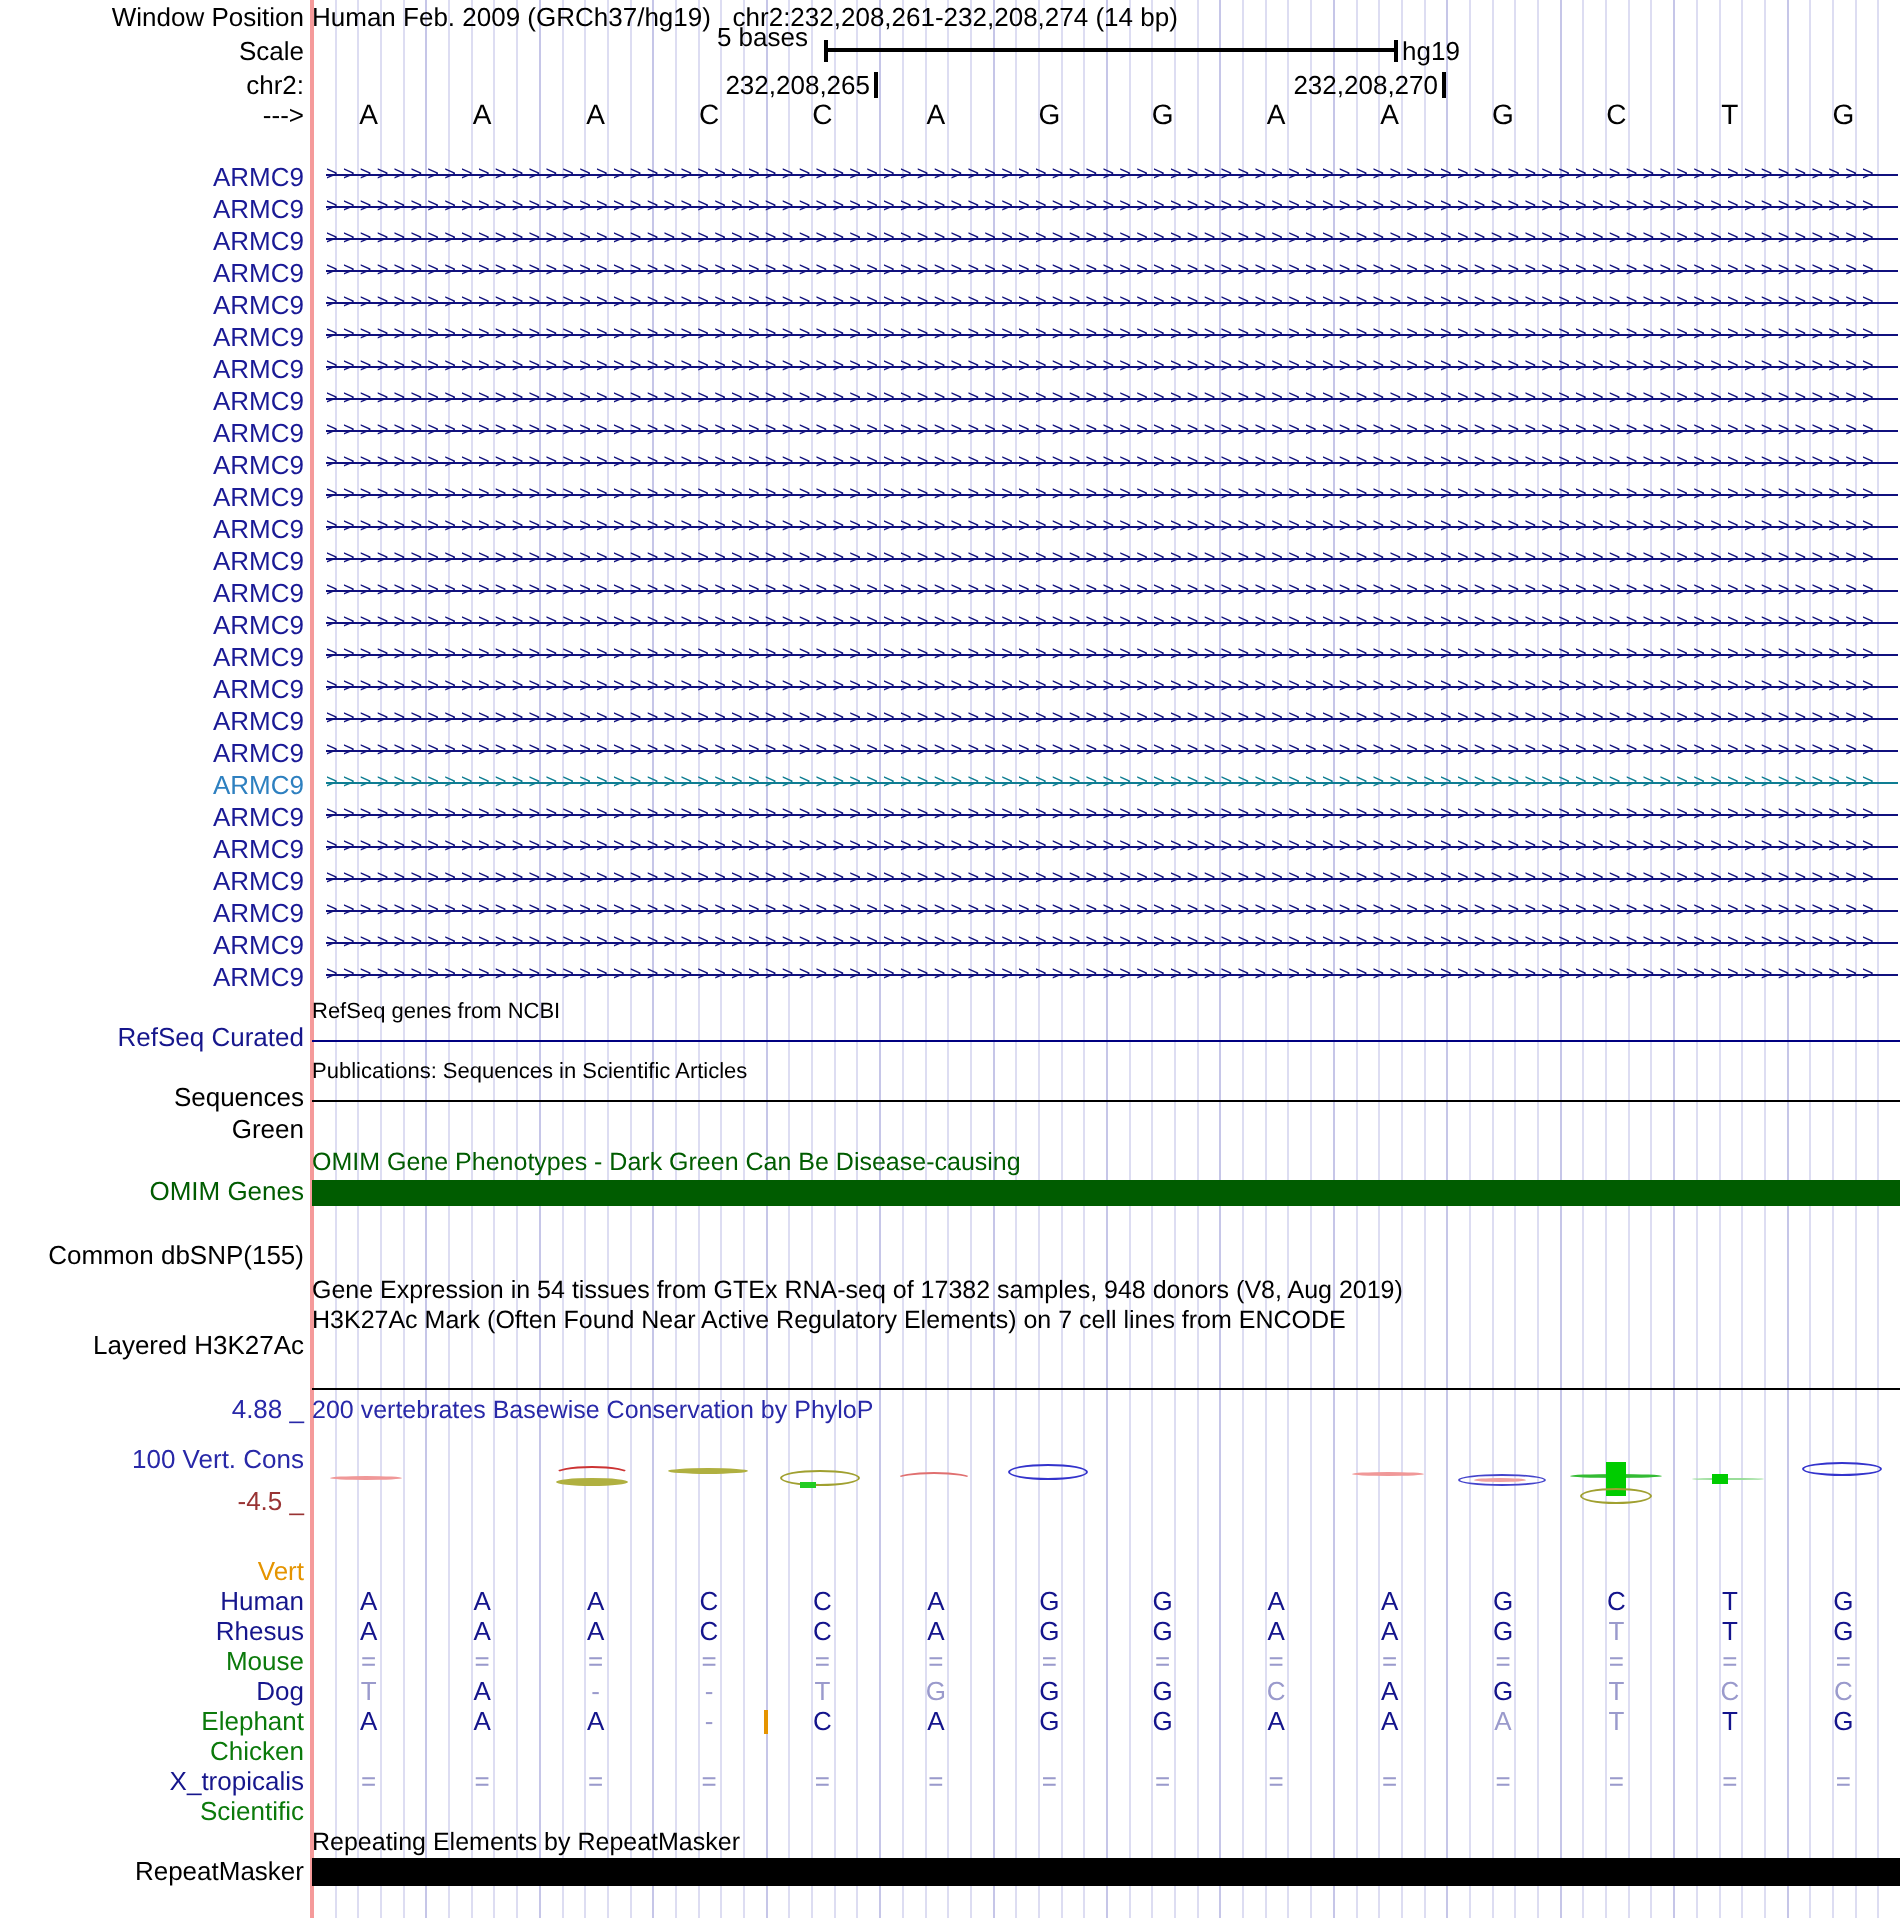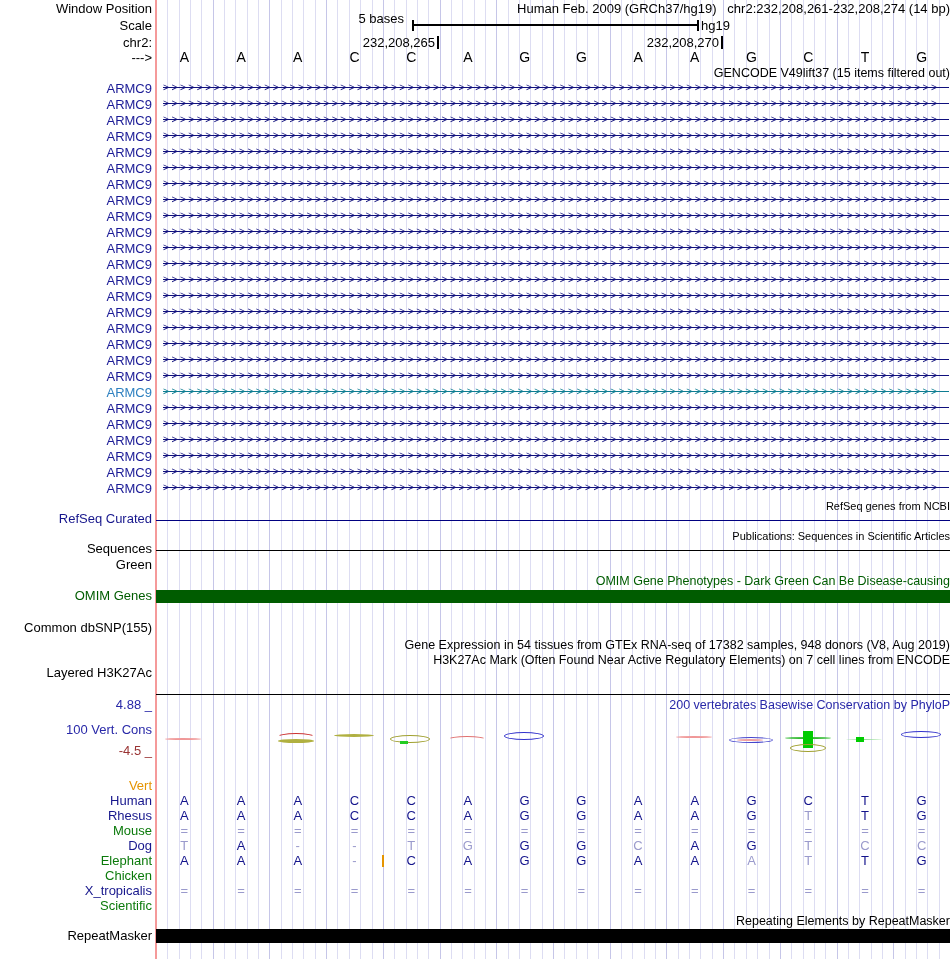--- a/index.html
+++ b/index.html
@@ -1,21 +1,21 @@
 <!DOCTYPE html>
 <html><head>
 <meta charset="utf-8">
 <style>
   html,body{margin:0;padding:0;background:#fff;}
   #app{position:relative;width:950px;height:959px;overflow:hidden;background:#fff;
        font-family:"Liberation Sans","DejaVu Sans",sans-serif;font-size:13px;color:#000;}
   #app div{line-height:14px;}
   .abs{position:absolute;}
   .lab{position:absolute;right:798px;white-space:nowrap;text-align:right;}
-  .ctr{position:absolute;left:156px;width:794px;text-align:right;white-space:nowrap;}
+  .ctr{position:absolute;left:156px;width:794px;text-align:left;white-space:nowrap;}
   .t11{font-size:11px;}
   .t12{font-size:12.5px;}
   .navy{color:#16168c;}
   .blue{color:#2828a8;}
   .dgreen{color:#005c00;}
   .maroon{color:#993333;}
   #grid{position:absolute;left:156px;top:0;width:794px;height:959px;
     background-image:
       repeating-linear-gradient(90deg,#c6c6e8 0px,#c6c6e8 1px,transparent 1px,transparent 56.714px),
       repeating-linear-gradient(90deg,#dddDF2 0px,#dddDF2 1px,transparent 1px,transparent 11.343px);}
@@ -43,21 +43,20 @@
   <div id="scalebar"></div>
   <div class="abs" style="top:19px;left:701px">hg19</div>
 
   <div class="lab" style="top:36px">chr2:</div>
   <div class="abs" style="top:36px;right:515px">232,208,265</div>
   <div class="tick" style="left:437px;top:36px"></div>
   <div class="abs" style="top:36px;right:231px">232,208,270</div>
   <div class="tick" style="left:721px;top:36px"></div>
 
   <div class="lab" style="top:51px">---&gt;</div>
-  <div class="ctr t12" style="top:66px">GENCODE V49lift37 (15 items filtered out)</div>
 
   <div class="ctr t11" style="top:499px">RefSeq genes from NCBI</div>
   <div class="lab navy" style="top:512px">RefSeq Curated</div>
   <div class="hline" style="top:520px;background:#000080"></div>
 
   <div class="ctr t11" style="top:529px">Publications: Sequences in Scientific Articles</div>
   <div class="lab" style="top:542px">Sequences</div>
   <div class="hline" style="top:550px;background:#000"></div>
   <div class="lab" style="top:558px">Green</div>
 

